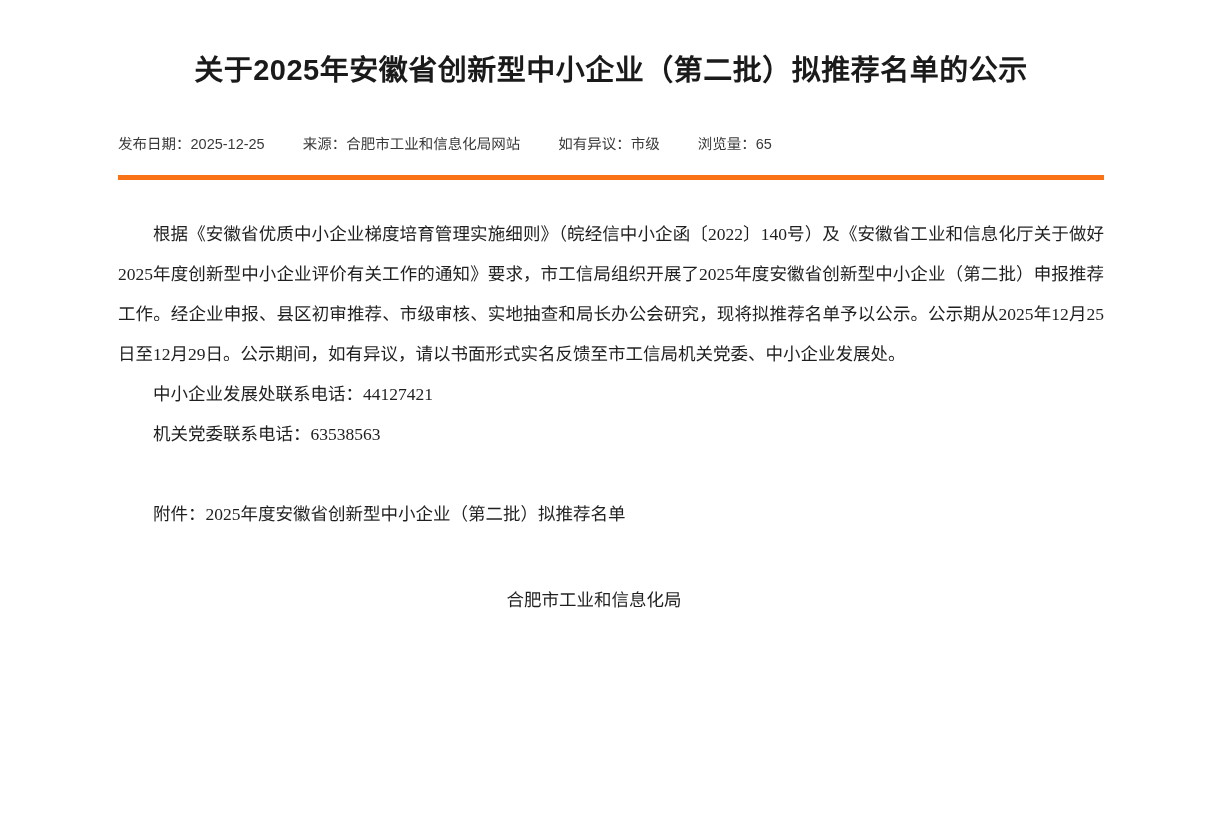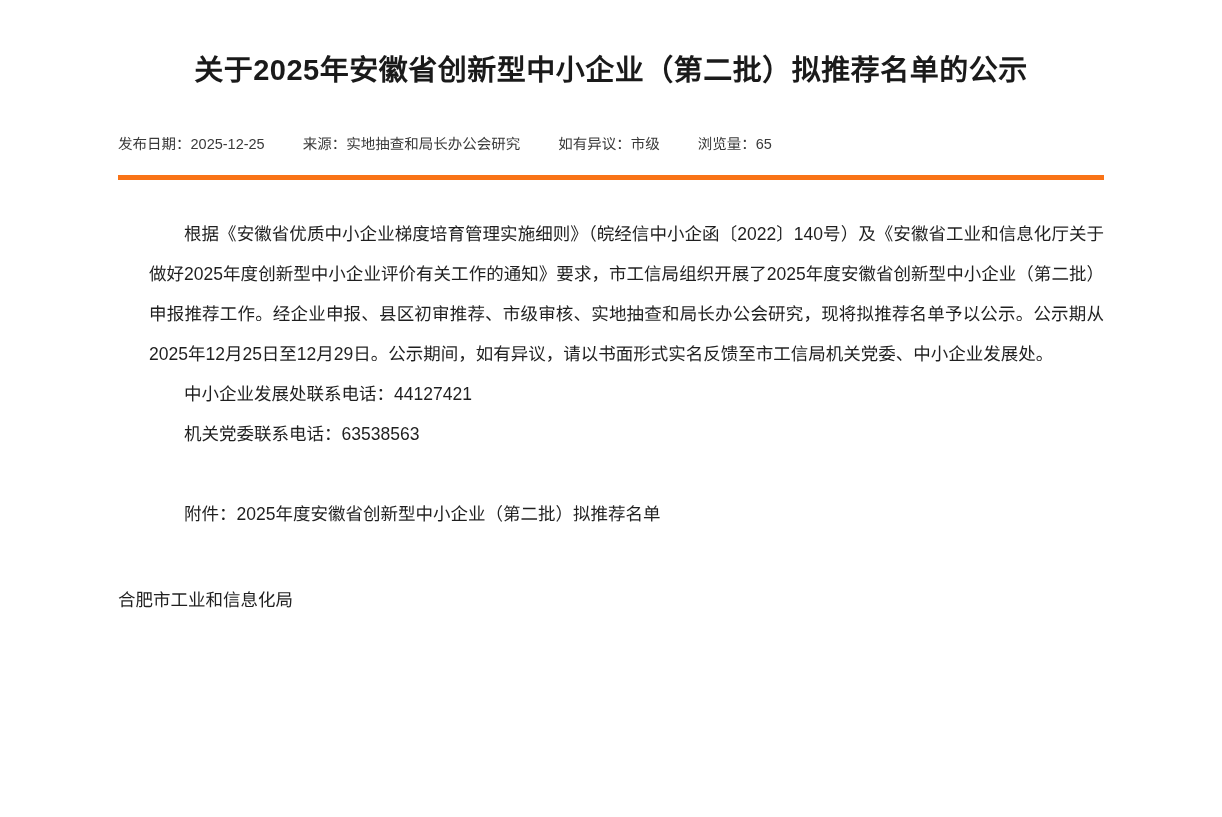--- a/index.html
+++ b/index.html
@@ -49,47 +49,46 @@
     margin-right: 38px;
   }
   .meta-item .meta-label {
     color: #3a3a3a;
   }
   .meta-item .meta-value {
     color: #3a3a3a;
   }
   .body-text {
     margin-top: 34px;
-    font-family: Liberation Sans, sans-serif;
+    font-family: Liberation Serif, serif;
     font-size: 17.5px;
     line-height: 40px;
     color: #1f1f1f;
     text-align: justify;
     text-justify: inter-ideograph;
-    margin-left: 31px;
   }
   .para-indent {
     text-indent: 2em;
     margin: 0;
   }
   .para-contact {
     text-indent: 2em;
     margin: 0;
   }
   .para-attach {
     text-indent: 2em;
     margin: 40px 0 0 0;
   }
   .signature {
     margin-top: 46px;
     font-family: "DejaVu Serif", "Liberation Serif", serif;
     font-size: 17.5px;
     line-height: 40px;
     color: #1f1f1f;
-    text-align: left;
+    text-align: center;
     padding-right: 34px;
   }
   .sign-line {
     display: block;
   }
   .sign-line.date-line {
     margin-right: -52px;
   }
 </style>
 </head>
@@ -98,21 +97,21 @@
 <div class="page">
   <div class="article">
 
     <h1 class="doc-title">关于2025年安徽省创新型中小企业（第二批）拟推荐名单的公示</h1>
 
     <div class="meta-bar">
       <div class="meta-item">
         <span class="meta-label">发布日期：</span><span class="meta-value">2025-12-25</span>
       </div>
       <div class="meta-item">
-        <span class="meta-label">来源：</span><span class="meta-value">实地抽查和局长办公会研究</span>
+        <span class="meta-label">来源：</span><span class="meta-value">合肥市工业和信息化局网站</span>
       </div>
       <div class="meta-item">
         <span class="meta-label">如有异议：</span><span class="meta-value">市级</span>
       </div>
       <div class="meta-item">
         <span class="meta-label">浏览量：</span><span class="meta-value">65</span>
       </div>
     </div>
 
     <div class="body-text">

